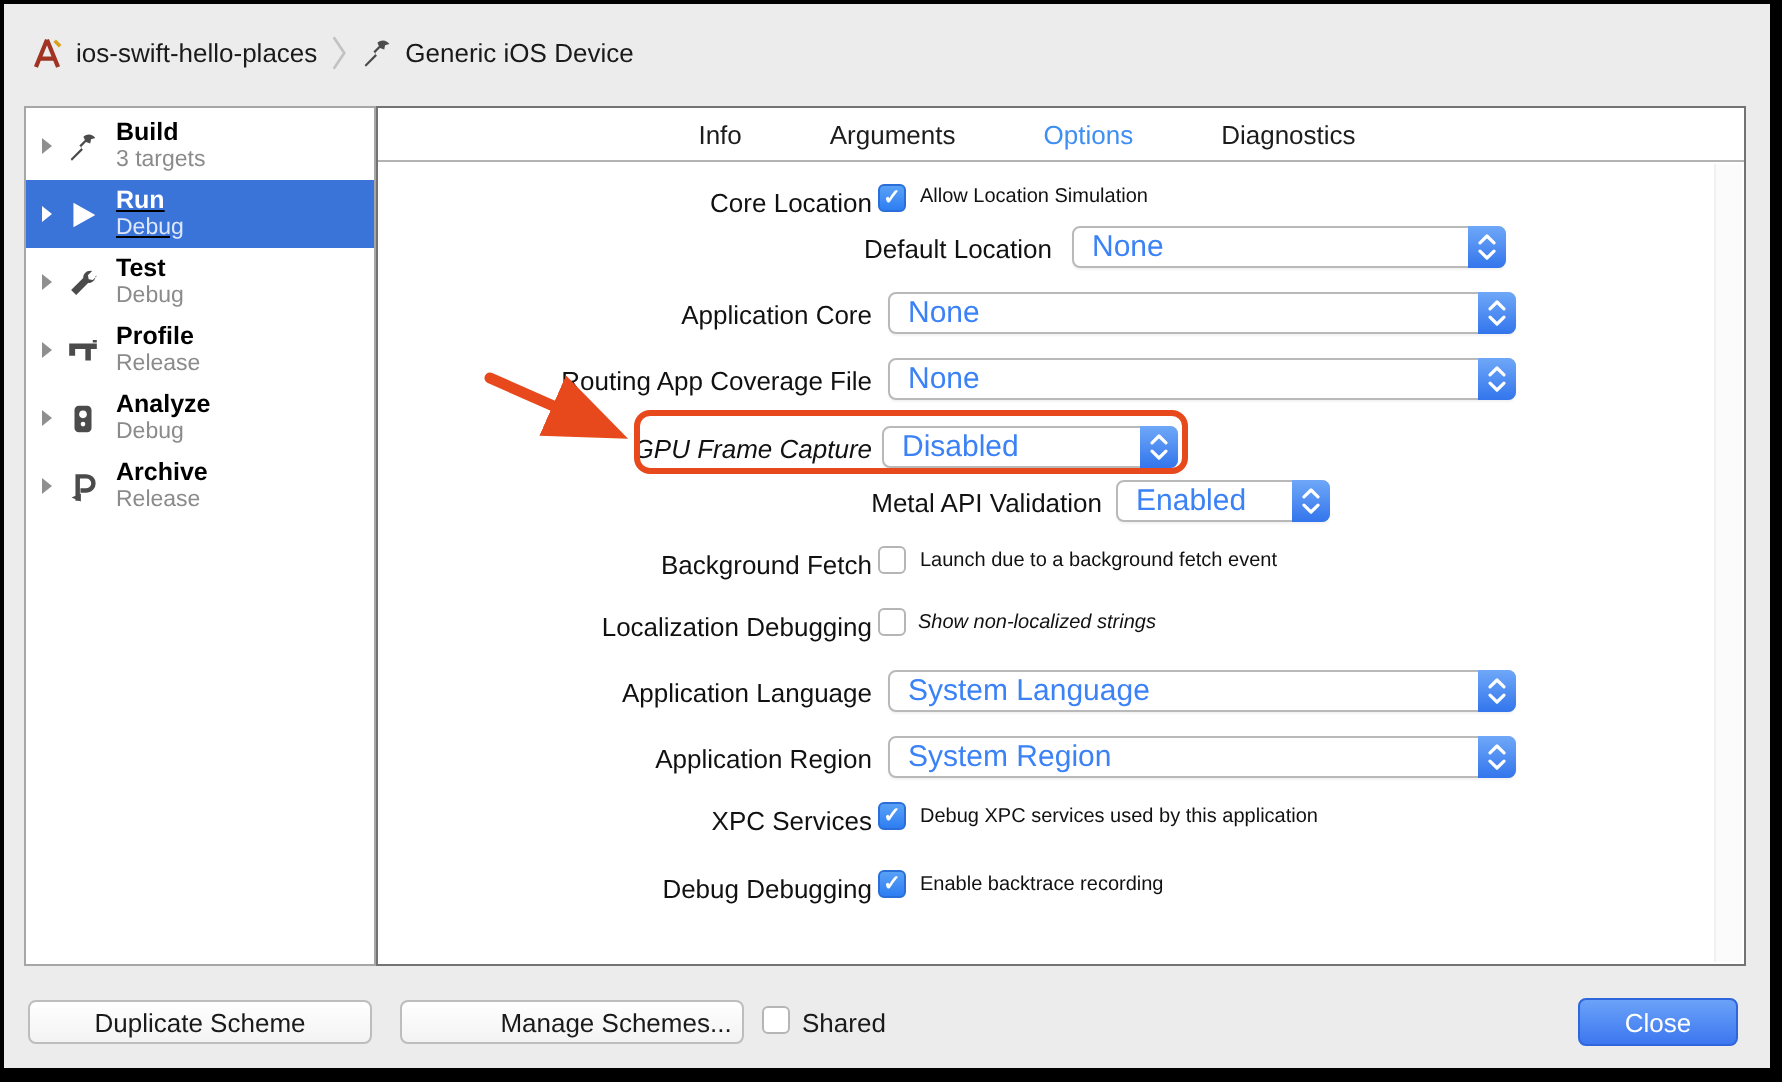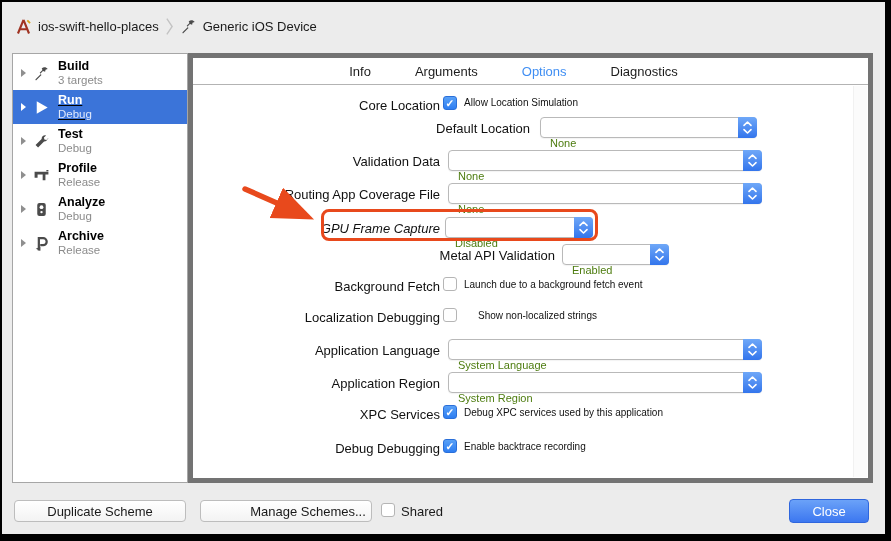--- a/index.html
+++ b/index.html
@@ -21,34 +21,34 @@
   .side-item .sdetail { font-size:11.5px; color:#8b8b8b; }
   .side-item.selected { background:#3b74d9;text-decoration:underline; }
   .side-item.selected .disc { border-left-color:#fff; }
   .side-item.selected .sname { color:#fff; }
   .side-item.selected .sdetail { color:#dfe8fb; }
   .side-item svg .ink { fill:#4b4b4b; }
   .side-item svg .stk { stroke:#4b4b4b; }
   .side-item.selected svg .ink { fill:#fff; }
 
   
-  #main { position:absolute; left:186px; top:51px; width:685px; height:430px; background:#fff; border:5px solid #737373;padding-left:48px; }
+  #main { position:absolute; left:186px; top:51px; width:685px; height:430px; background:#fff; border:1px solid #737373;padding-left:48px; }
   #tabbar { position:absolute; left:0; top:0; width:100%; height:27px; border-bottom:1px solid #b3b3b3; display:flex; align-items:center; justify-content:center; gap:44px; padding-right:34px; }
   .tab { font-size:13px; color:#1c1c1c; cursor:default; }
   .tab--active { color:#3f8ef3; }
   #scrolltrack { position:absolute; right:1px; top:28px; bottom:1px; width:14px; background:#fbfbfb; border-left:1px solid #f1f1f1; }
 
   
   .flabel { position:absolute; text-align:right; font-size:13px; color:#111; white-space:nowrap; }
   .cbtext { position:absolute; font-size:10px; color:#111; white-space:nowrap; }
   .cb { position:absolute; width:14px; height:14px; border-radius:3px; text-align:center; }
   .cb--checked { background:linear-gradient(#59a1f7,#2e7ef2); border:1px solid #2a6fd9; color:#fff; font-size:10.5px; font-weight:bold; line-height:13px; }
   .cb--unchecked { background:#fff; border:1px solid #b5b5b5; }
   .dd { position:absolute; height:21px; background:#fff; border:1px solid #b9b9b9; border-radius:4px; box-shadow:0 1px 1px rgba(0,0,0,.05); }
-  .dd .val { position:absolute; left:9px; top:16px; line-height:19px; font-size:11px; color:#4d7c0f; white-space:nowrap; }
+  .dd .val { position:absolute; left:9px; top:0; line-height:19px; font-size:15px; color:#3b82f6; white-space:nowrap; }
   .dd .stepper { position:absolute; right:-1px; top:-1px; bottom:-1px; width:19px; border-radius:0 4px 4px 0; background:linear-gradient(#6fa8f8,#3375ec); display:flex; align-items:center; justify-content:center; }
 
   
   #hl-box { position:absolute; left:128px; top:151px; width:277px; height:32px; border:3px solid #e8491c; border-radius:8px; z-index:20; pointer-events:none; }
 
   
   .btn { position:absolute; height:22px; background:linear-gradient(#ffffff,#f3f3f3); border:1px solid #bdbdbd; border-radius:4px; font-size:13px; color:#1a1a1a; display:flex; align-items:center; justify-content:center; }
   .btn--close { background:linear-gradient(#6ba2f8,#3c77f0); border:1px solid #2f66dd; color:#fff; }
 </style>
 </head>
@@ -174,21 +174,21 @@
     <div class="flabel" style="left:0;top:63px;width:337px;">Default Location</div>
     <div class="dd" style="left:347px;top:59px;width:217px;">
       <span class="val">None</span>
       <span class="stepper">
             <svg width="11" height="15" viewBox="0 0 11 15">
               <path d="M2 5.4 5.5 2 9 5.4M2 9.6 5.5 13 9 9.6" stroke="#fff" stroke-width="1.6" fill="none" stroke-linejoin="round" stroke-linecap="round"></path>
             </svg>
           </span>
     </div>
 
-    <div class="flabel" style="left:0;top:96px;width:247px;">Validation Data</div>
+    <div class="flabel" style="left:0;top:96px;width:247px;">Application Core</div>
     <div class="dd" style="left:255px;top:92px;width:314px;">
       <span class="val">None</span>
       <span class="stepper">
             <svg width="11" height="15" viewBox="0 0 11 15">
               <path d="M2 5.4 5.5 2 9 5.4M2 9.6 5.5 13 9 9.6" stroke="#fff" stroke-width="1.6" fill="none" stroke-linejoin="round" stroke-linecap="round"></path>
             </svg>
           </span>
     </div>
 
     <div class="flabel" style="left:0;top:129px;width:247px;">Routing App Coverage File</div>
@@ -221,21 +221,21 @@
             </svg>
           </span>
     </div>
 
     <div class="flabel" style="left:0;top:221px;width:247px;">Background Fetch</div>
     <span class="cb cb--unchecked" style="left:250px;top:219px;"></span>
     <div class="cbtext" style="left:271px;top:221px;">Launch due to a background fetch event</div>
 
     <div class="flabel" style="left:0;top:252px;width:247px;">Localization Debugging</div>
     <span class="cb cb--unchecked" style="left:250px;top:250px;"></span>
-    <div class="cbtext" style="left:285px;top:252px;">Show non-localized strings</div>
+    <div class="cbtext" style="left:270px;top:252px;font-style:italic;">Show non-localized strings</div>
 
     <div class="flabel" style="left:0;top:285px;width:247px;">Application Language</div>
     <div class="dd" style="left:255px;top:281px;width:314px;">
       <span class="val">System Language</span>
       <span class="stepper">
             <svg width="11" height="15" viewBox="0 0 11 15">
               <path d="M2 5.4 5.5 2 9 5.4M2 9.6 5.5 13 9 9.6" stroke="#fff" stroke-width="1.6" fill="none" stroke-linejoin="round" stroke-linecap="round"></path>
             </svg>
           </span>
     </div>

